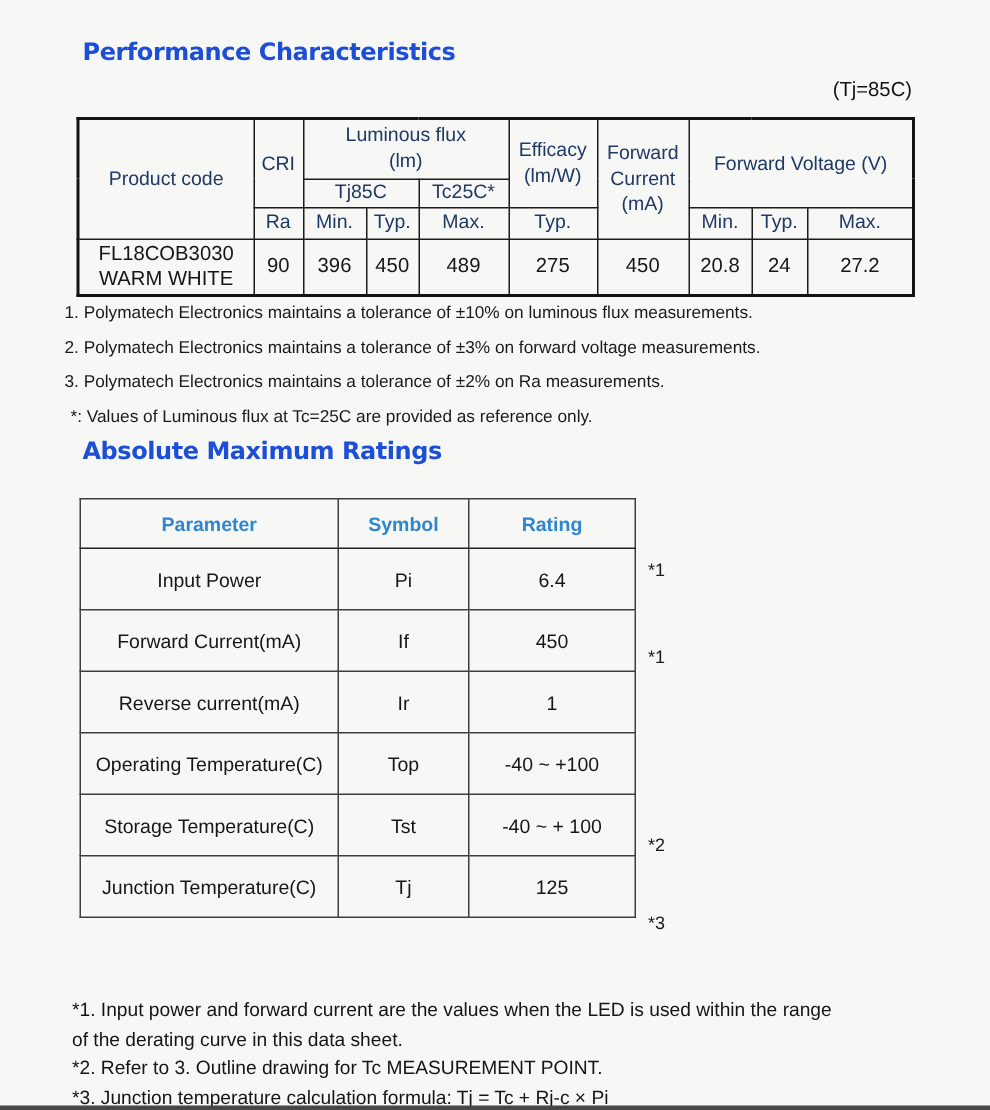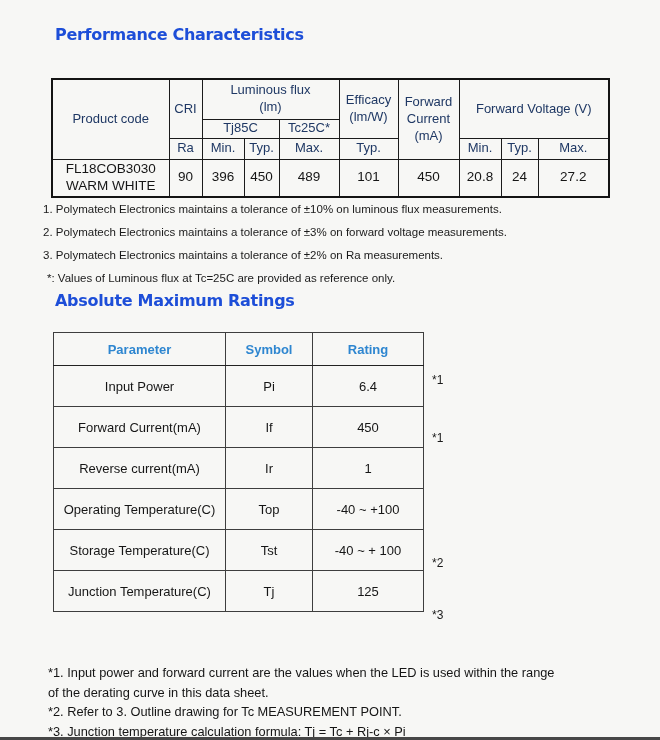--- a/index.html
+++ b/index.html
@@ -122,20 +122,21 @@
     height: 3px;
     background: #474747;
   }
 </style>
 </head>
 <body>
 
 <div class="page">
 
   <div class="sec-title" id="title1">Performance Characteristics</div>
+  <div class="condition">(Tj=85C)</div>
 
   <table class="perf">
     <colgroup>
       <col style="width:117px">
         <col style="width:33px">
         <col style="width:42px">
       <col style="width:35px">
         <col style="width:60px">
         <col style="width:59px">
       <col style="width:61px">
@@ -168,21 +169,21 @@
       </tr>
       <tr class="data">
         <td>
           <div>FL18COB3030</div>
           <div>WARM WHITE</div>
         </td>
         <td>90</td>
         <td>396</td>
         <td>450</td>
         <td>489</td>
-        <td>101</td>
+        <td>275</td>
         <td>450</td>
         <td>20.8</td>
         <td>24</td>
         <td>27.2</td>
       </tr>
     </tbody>
   </table>
 
   <div class="perf-notes">
     <div class="note">1. Polymatech Electronics maintains a tolerance of ±10% on luminous flux measurements.</div>

